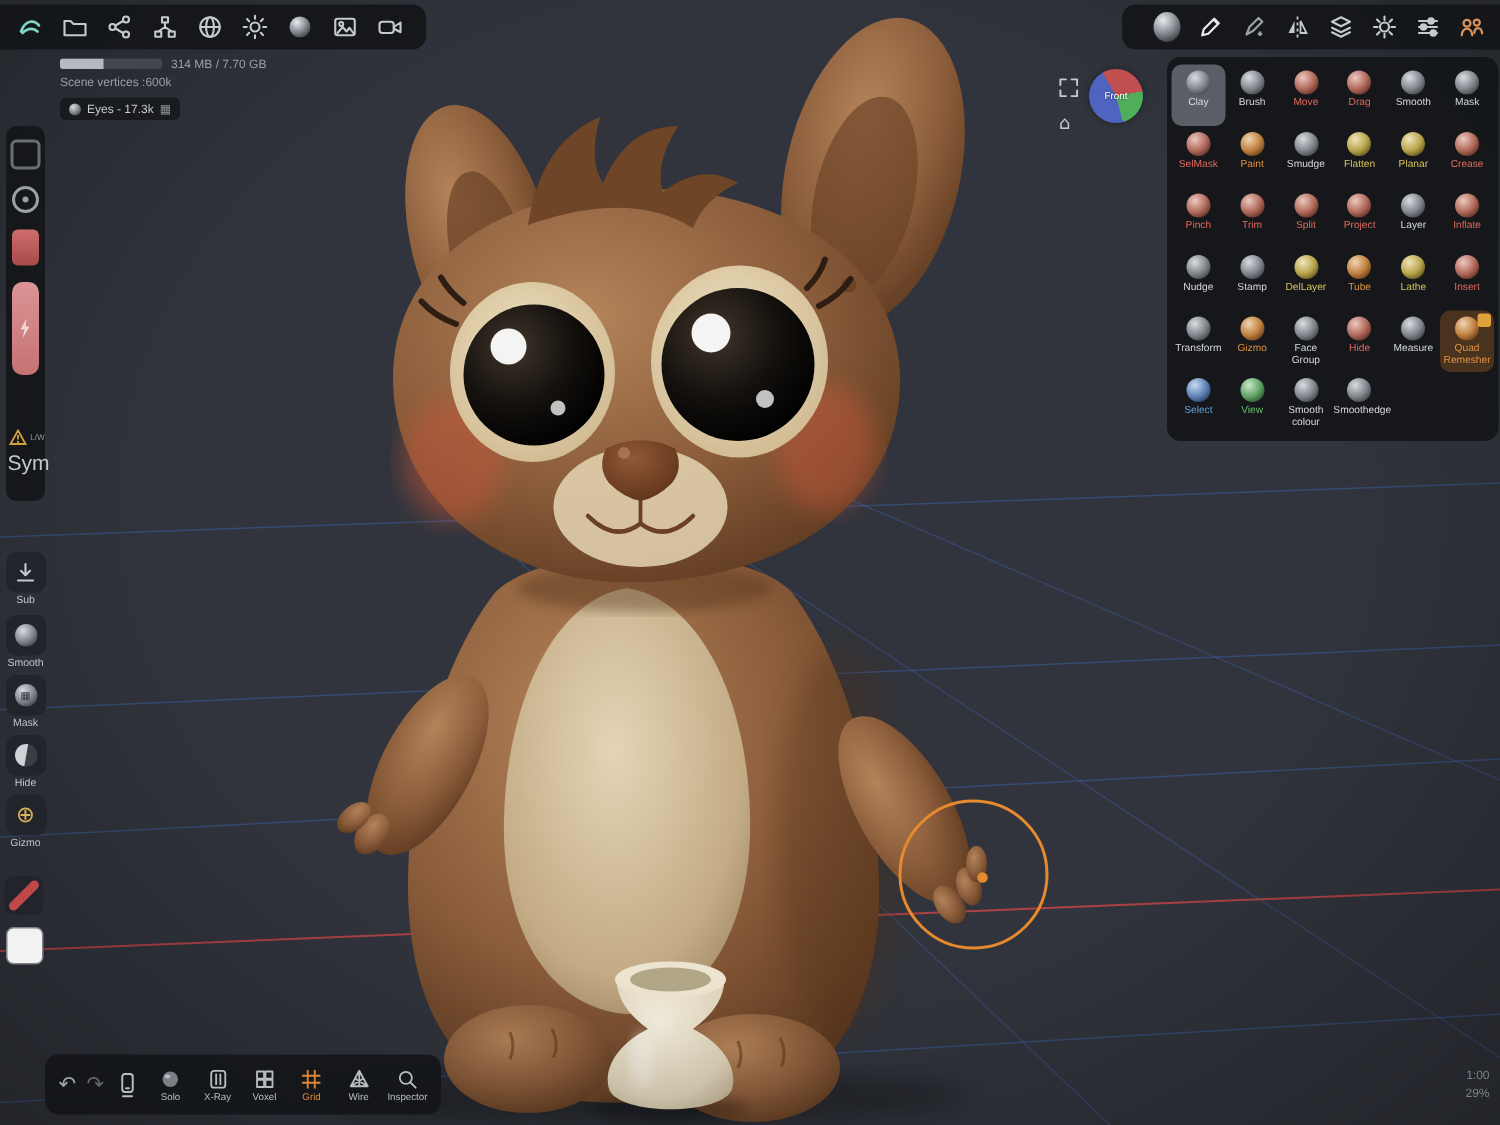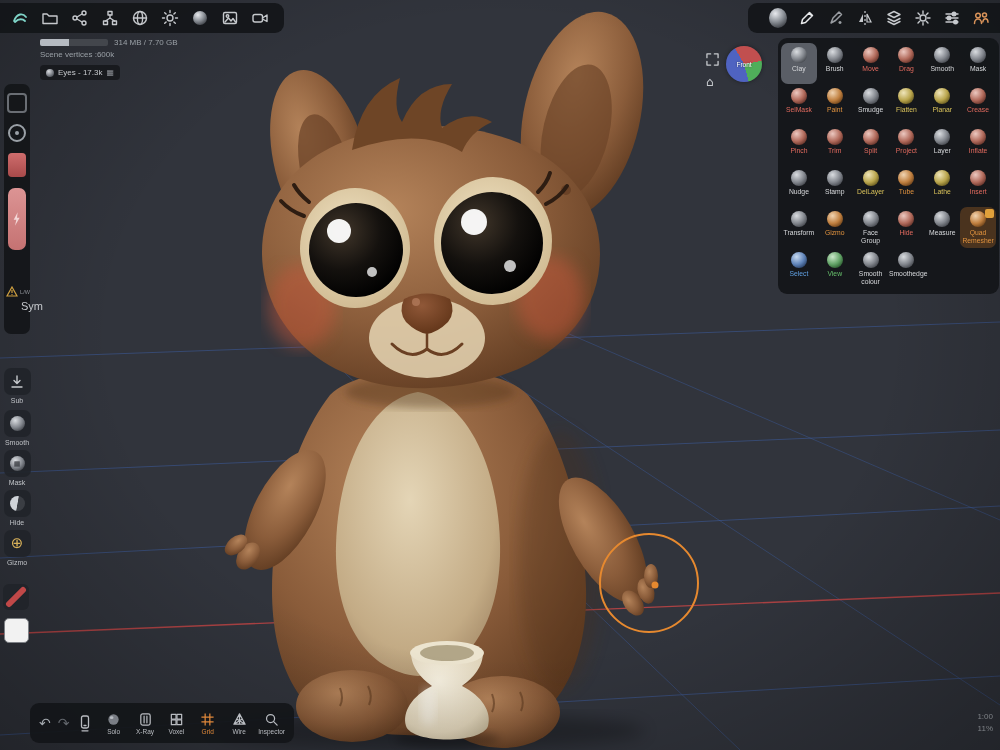--- a/index.html
+++ b/index.html
@@ -59,21 +59,21 @@
     align-items:center;padding-top:9px;gap:11px;box-sizing:border-box;}
   #alpha-swatch{width:16px;height:16px;border:2px solid #6a6e74;border-radius:4px;}
   #dot-btn{width:14px;height:14px;border:2px solid #9aa0a6;border-radius:50%;display:flex;align-items:center;justify-content:center;}
   #dot-btn i{width:4px;height:4px;border-radius:50%;background:#9aa0a6;}
   #rough-swatch{width:18px;height:24px;border-radius:4px;background:linear-gradient(#cf6d6d,#a84a4a);}
   #intensity-swatch{width:18px;height:62px;border-radius:7px;background:linear-gradient(#dc9494,#c57272);
     display:flex;align-items:center;justify-content:center;}
   #sym-block{position:absolute;left:5px;top:286px;z-index:10;width:26px;text-align:center;}
   #sym-warning{display:flex;align-items:center;gap:2px;justify-content:center;}
   #sym-lw{font-size:5.5px;color:#8d9197;}
-  #sym-label{font-size:11px;color:#c6c9cd;margin-top:3px;margin-left:16px;}
+  #sym-label{font-size:14px;color:#c6c9cd;margin-top:3px;}
   
   .lbtn-block{position:absolute;left:1px;width:32px;z-index:10;display:flex;flex-direction:column;align-items:center;}
   .lbtn{width:27px;height:27px;background:rgba(33,36,41,.92);border-radius:7px;display:flex;align-items:center;justify-content:center;}
   .lbtn-label{font-size:7px;color:#c0c3c7;margin-top:2px;}
   .sphere16{width:15px;height:15px;border-radius:50%;background:radial-gradient(circle at 35% 30%,#d9dce0,#82868d 50%,#34373d 88%);position:relative;}
   .sphere16 .ov{position:absolute;inset:0;display:flex;align-items:center;justify-content:center;font-size:7px;color:#2e3137;font-style:normal;font-weight:normal;font-family:"DejaVu Sans",sans-serif;}
   .half{background:linear-gradient(100deg,#cfd3d8 0 48%,#3a3d43 52% 100%);}
   .gizmo-glyph{font-size:15px;color:#d9b25a;line-height:1;font-family:"DejaVu Sans",sans-serif;}
   #falloff-swatch{position:absolute;left:3px;top:584px;width:26px;height:26px;border-radius:6px;background:rgba(33,36,41,.92);z-index:10;
     display:flex;align-items:center;justify-content:center;}
@@ -610,14 +610,14 @@
     <svg class="st2" width="15" height="15" viewBox="0 0 16 16">
         <circle cx="7" cy="7" r="4.3"></circle>
         <path d="M10.3 10.3 L14 14"></path>
       </svg>
     <span class="tglabel">Inspector</span>
   </div>
 </div>
 
 <div id="status-corner">
   <div>1:00</div>
-  <div>11%</div>
+  <div>29%</div>
 </div>
 
 </body></html>

